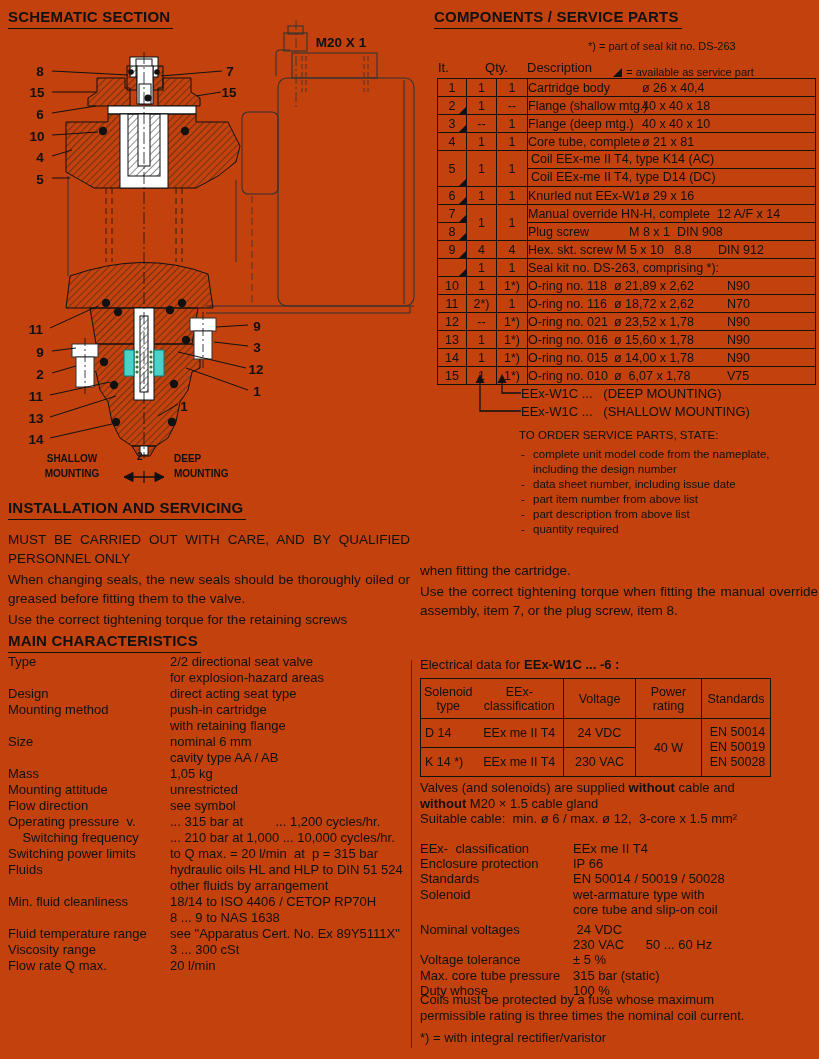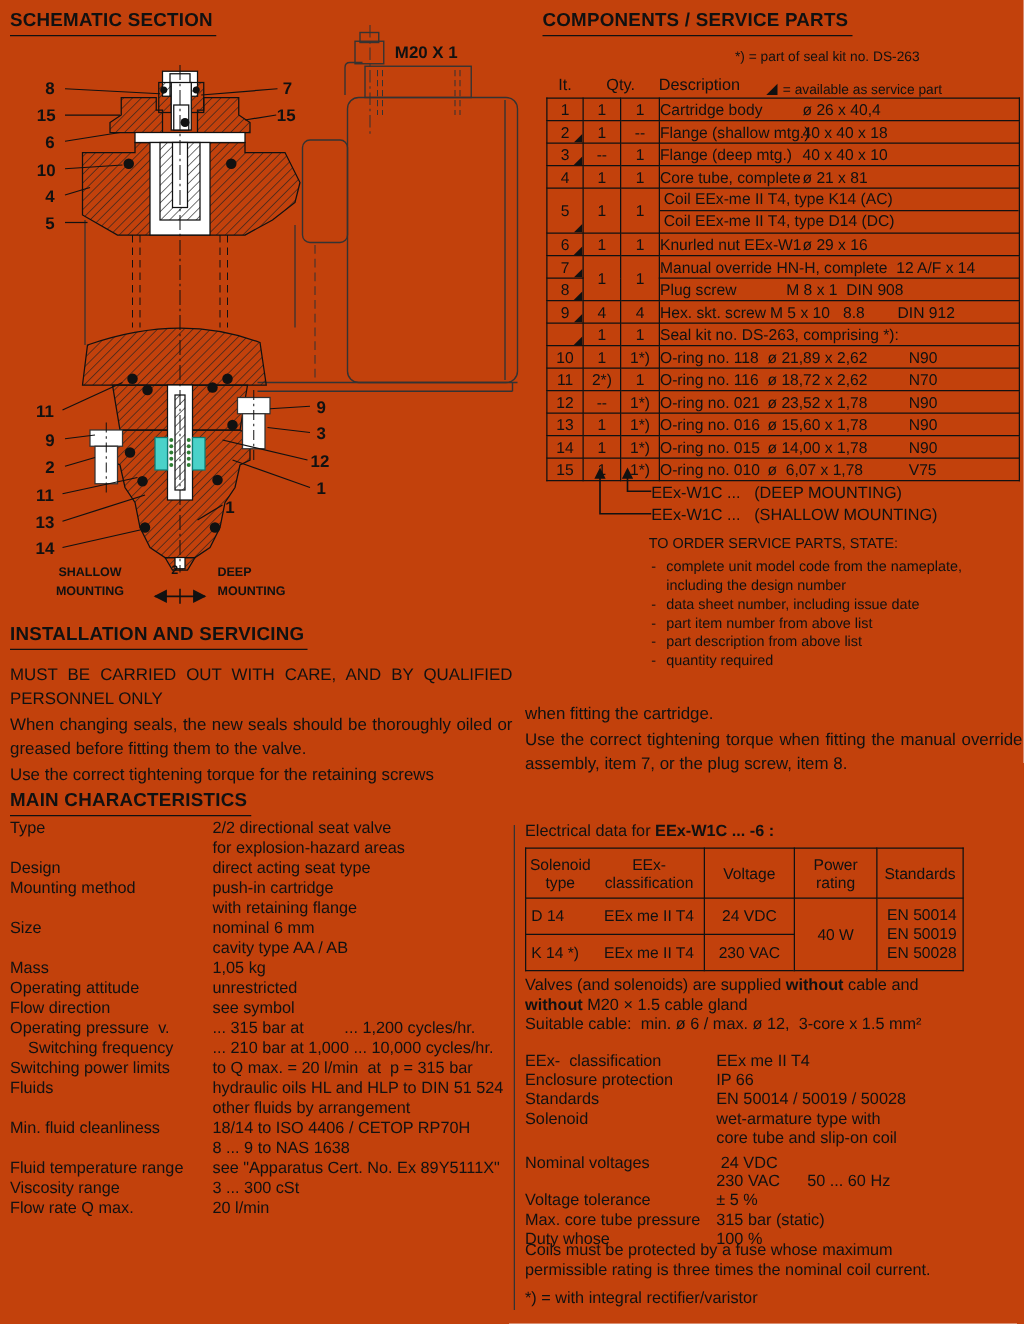--- a/index.html
+++ b/index.html
@@ -212,21 +212,21 @@
 MOUNTING</div>
     <div class="mountblk" style="left:137px;top:449px">2</div>
     <div class="mountblk" style="left:174px;top:451px">DEEP
 MOUNTING</div>
   <span class="callout" style="left: 40px; top: 71px;">8</span><span class="callout" style="left: 37px; top: 92px;">15</span><span class="callout" style="left: 40px; top: 114px;">6</span><span class="callout" style="left: 37px; top: 136px;">10</span><span class="callout" style="left: 40px; top: 157px;">4</span><span class="callout" style="left: 40px; top: 179px;">5</span><span class="callout" style="left: 230px; top: 71px;">7</span><span class="callout" style="left: 229px; top: 92px;">15</span><span class="callout" style="left: 36px; top: 329px;">11</span><span class="callout" style="left: 40px; top: 352px;">9</span><span class="callout" style="left: 40px; top: 374px;">2</span><span class="callout" style="left: 36px; top: 396px;">11</span><span class="callout" style="left: 36px; top: 418px;">13</span><span class="callout" style="left: 36px; top: 439px;">14</span><span class="callout" style="left: 257px; top: 326px;">9</span><span class="callout" style="left: 257px; top: 347px;">3</span><span class="callout" style="left: 256px; top: 369px;">12</span><span class="callout" style="left: 257px; top: 391px;">1</span><span class="callout" style="left: 184px; top: 406px;">1</span><span class="callout" style="left: 341px; top: 42px;">M20 X 1</span></div>
 
   <div class="small-note" style="left:588px;top:40px">*) = part of seal kit no. DS-263</div>
   <div class="small-note" style="left:601px;top:54px">
     <span class="tri"></span><span>= available as service part</span>
   </div>
-  <div class="thead-lbl" style="left:438px;top:60px;width:28px;text-align:center">It.</div>
+  <div class="thead-lbl" style="left:438px;top:60px;width:28px;text-align:left">It.</div>
   <div class="thead-lbl" style="left:466px;top:60px;width:61px;text-align:center">Qty.</div>
   <div class="thead-lbl" style="left:527px;top:60px">Description</div>
 
   <table class="ctab">
     <colgroup>
         <col style="width:29px">
         <col style="width:30px">
         <col style="width:31px">
         <col style="width:288px">
       </colgroup>
@@ -386,21 +386,21 @@
       </div>
       <div class="crow">
         <span class="cl"></span>
         <span class="cv">cavity type AA / AB</span>
       </div>
       <div class="crow">
         <span class="cl">Mass</span>
         <span class="cv">1,05 kg</span>
       </div>
       <div class="crow">
-        <span class="cl">Operating attitude</span>
+        <span class="cl">Mounting attitude</span>
         <span class="cv">unrestricted</span>
       </div>
       <div class="crow">
         <span class="cl">Flow direction</span>
         <span class="cv">see symbol</span>
       </div>
       <div class="crow">
         <span class="cl">Operating pressure  v.</span>
         <span class="cv">... 315 bar at         ... 1,200 cycles/hr.</span>
       </div>

